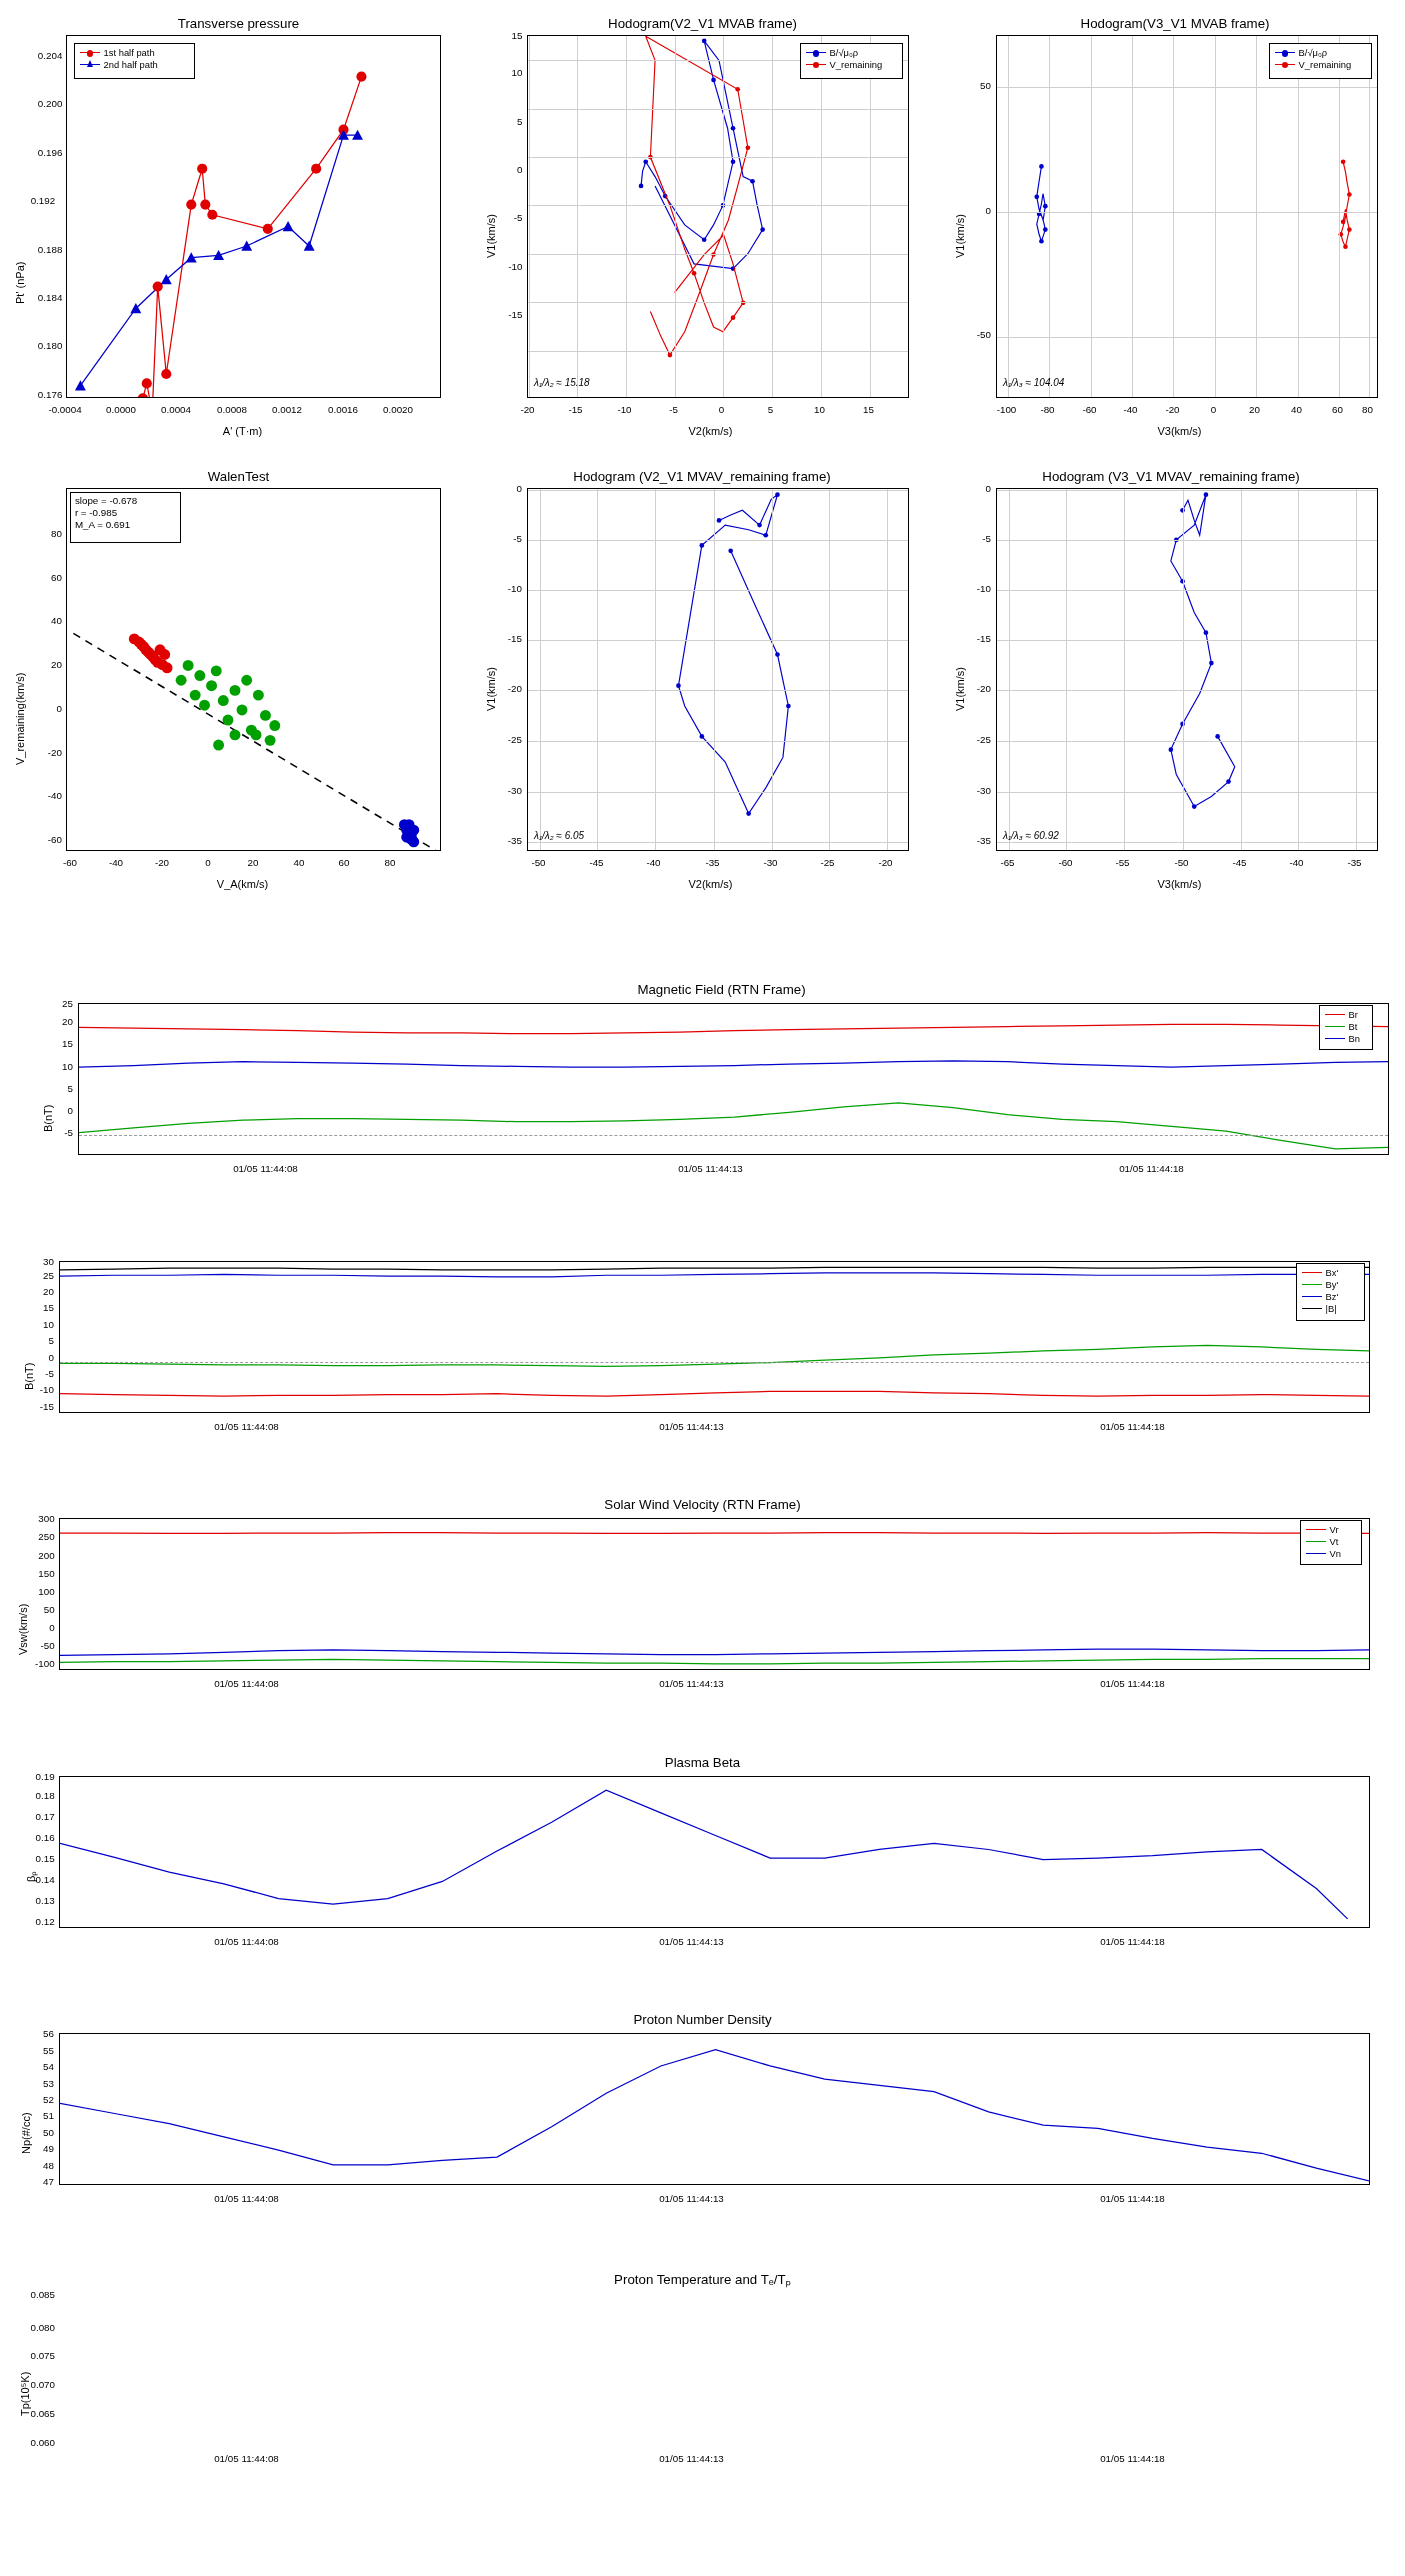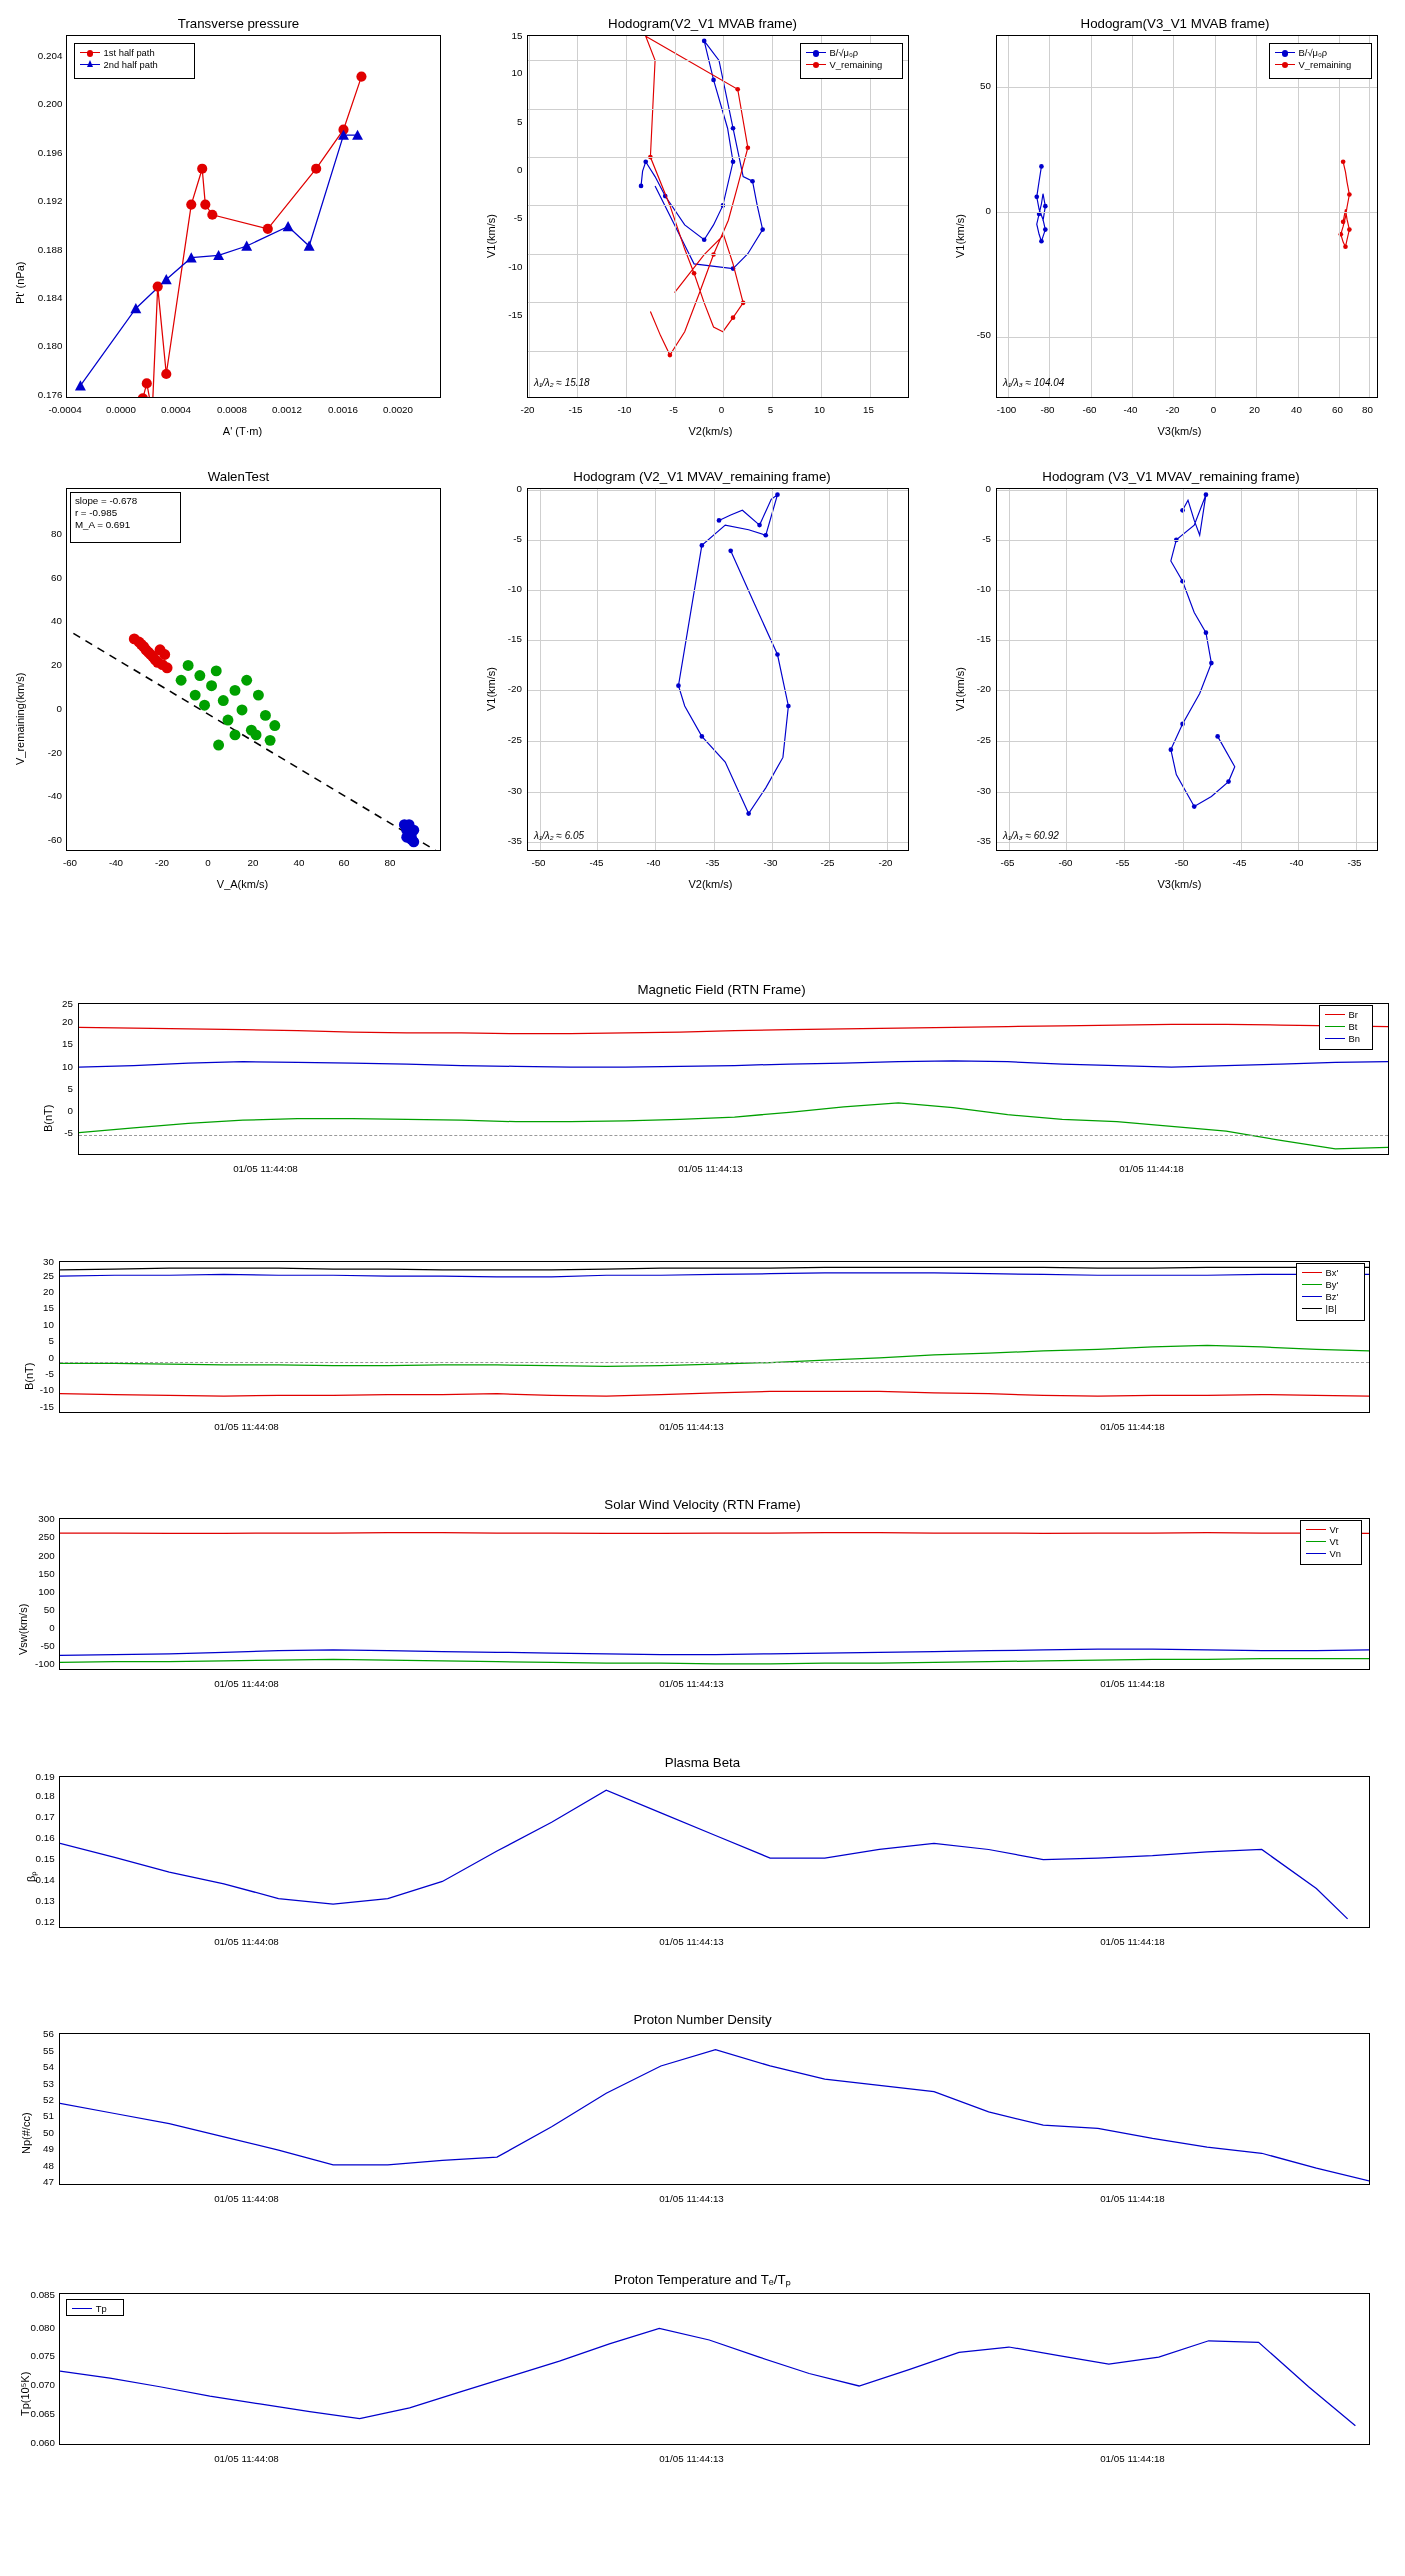--- a/index.html
+++ b/index.html
@@ -77,21 +77,21 @@
           <polygon points="354,120 361,133 347,133"></polygon>
           <polygon points="372,120 379,133 365,133"></polygon>
         </g>
       </svg>
     </div>
 
     <div class="tick tk-y" style="left:23.4px;top:389px;width:39px;">0.176</div>
     <div class="tick tk-y" style="left:23.4px;top:340px;width:39px;">0.180</div>
     <div class="tick tk-y" style="left:23.4px;top:292px;width:39px;">0.184</div>
     <div class="tick tk-y" style="left:23.4px;top:244px;width:39px;">0.188</div>
-    <div class="tick tk-y" style="left:23.4px;top:195px;width:39px;">0.192</div>
+    <div class="tick tk-y" style="left:23.4px;top:195px;width:39px;text-align:center;">0.192</div>
     <div class="tick tk-y" style="left:23.4px;top:147px;width:39px;">0.196</div>
     <div class="tick tk-y" style="left:23.4px;top:98px;width:39px;">0.200</div>
     <div class="tick tk-y" style="left:23.4px;top:50px;width:39px;">0.204</div>
 
     <div class="tick tk-x" style="left:37px;top:404px;width:56px;">-0.0004</div>
     <div class="tick tk-x" style="left:93px;top:404px;width:56px;">0.0000</div>
     <div class="tick tk-x" style="left:148px;top:404px;width:56px;">0.0004</div>
     <div class="tick tk-x" style="left:204px;top:404px;width:56px;">0.0008</div>
     <div class="tick tk-x" style="left:259px;top:404px;width:56px;">0.0012</div>
     <div class="tick tk-x" style="left:315px;top:404px;width:56px;">0.0016</div>
@@ -663,31 +663,20 @@
 
     <div class="tick tk-x" style="left:176px;top:195px;width:141px;">01/05 11:44:08</div>
     <div class="tick tk-x" style="left:621px;top:195px;width:141px;">01/05 11:44:13</div>
     <div class="tick tk-x" style="left:1062px;top:195px;width:141px;">01/05 11:44:18</div>
   </div>
 
   <div class="panel" style="left:0;top:2256px;width:1405px;height:258px;">
     <div class="ptitle" style="left:0;top:14px;width:1405px;">Proton Temperature and Tₑ/Tₚ</div>
     <div class="ylab" style="left:19px;top:160px;">Tp(10⁵K)</div>
 
-    <div class="plotbox" style="left:59px;top:37px;width:1311px;height:152px;">
-      <svg width="1311" height="152" viewBox="0 0 1680 195" preserveAspectRatio="none">
-        <polyline fill="none" stroke="#0000cc" stroke-width="1.6" points="0,99 64,108 128,119 192,131 256,141 320,151 384,160 448,146 512,126 576,106 640,86 704,64 768,44 832,59 896,81 960,102 1024,118 1088,97 1152,75 1216,68 1280,79 1344,90 1408,81 1472,60 1536,62 1600,119 1660,169"></polyline>
-      </svg>
-      <div class="legend" style="left:6.2px;top:4.7px;width:58px;height:17px;">
-        <div class="row">
-            <span class="swatch" style="border-top-color:#0000cc;"></span>
-            <span class="txt">Tp</span>
-          </div>
-      </div>
-    </div>
 
     <div class="tick tk-y" style="left:14px;top:181px;width:41px;">0.060</div>
     <div class="tick tk-y" style="left:14px;top:152px;width:41px;">0.065</div>
     <div class="tick tk-y" style="left:14px;top:123px;width:41px;">0.070</div>
     <div class="tick tk-y" style="left:14px;top:94px;width:41px;">0.075</div>
     <div class="tick tk-y" style="left:14px;top:66px;width:41px;">0.080</div>
     <div class="tick tk-y" style="left:14px;top:33px;width:41px;">0.085</div>
 
     <div class="tick tk-x" style="left:176px;top:197px;width:141px;">01/05 11:44:08</div>
     <div class="tick tk-x" style="left:621px;top:197px;width:141px;">01/05 11:44:13</div>

